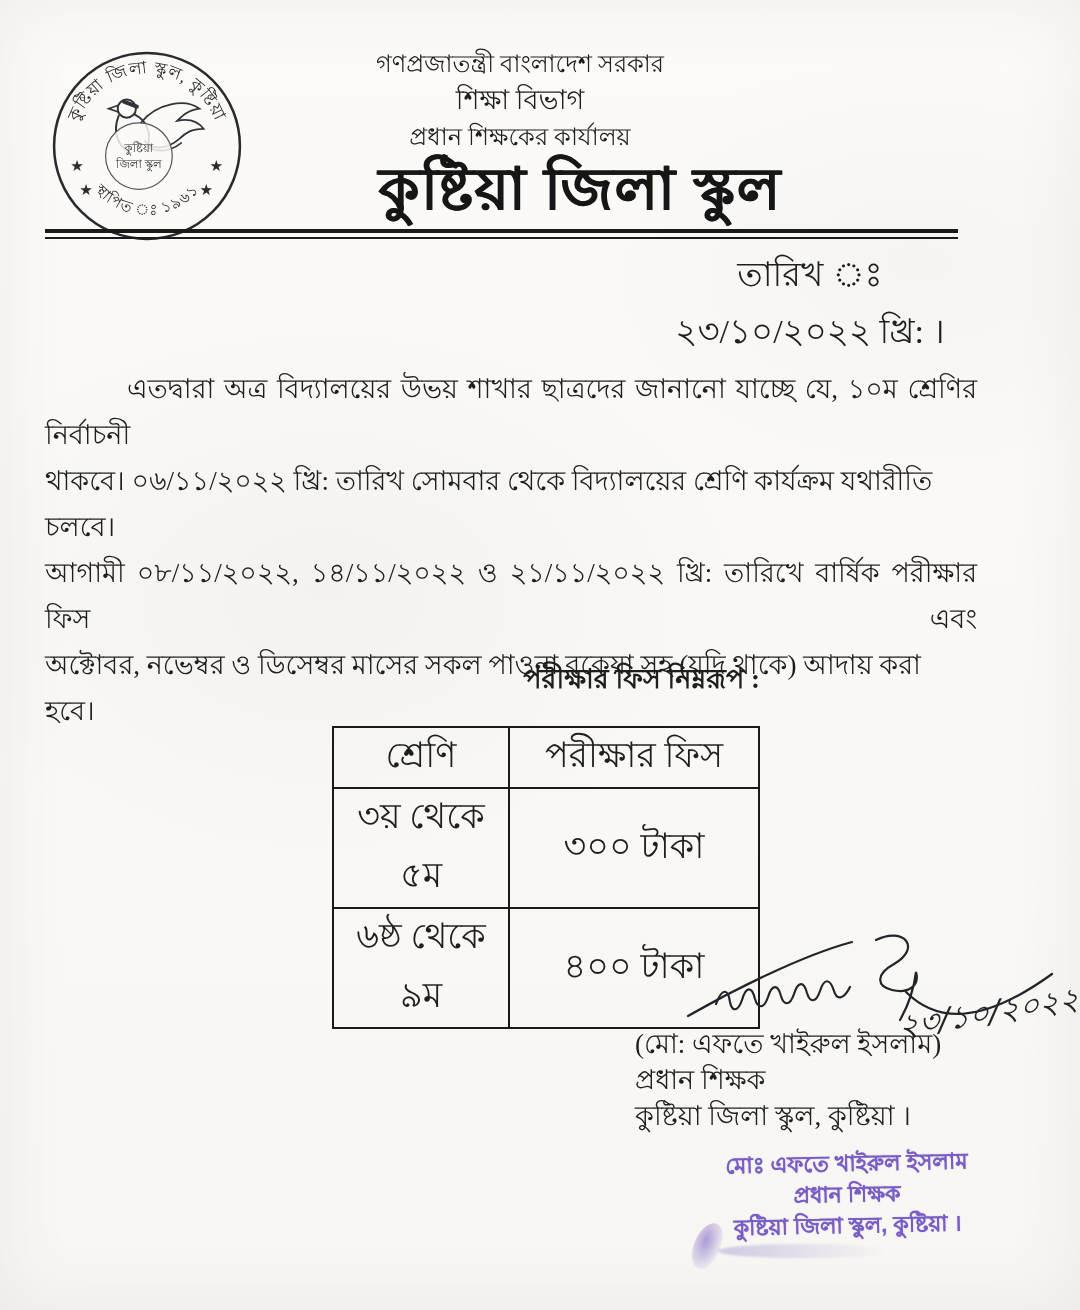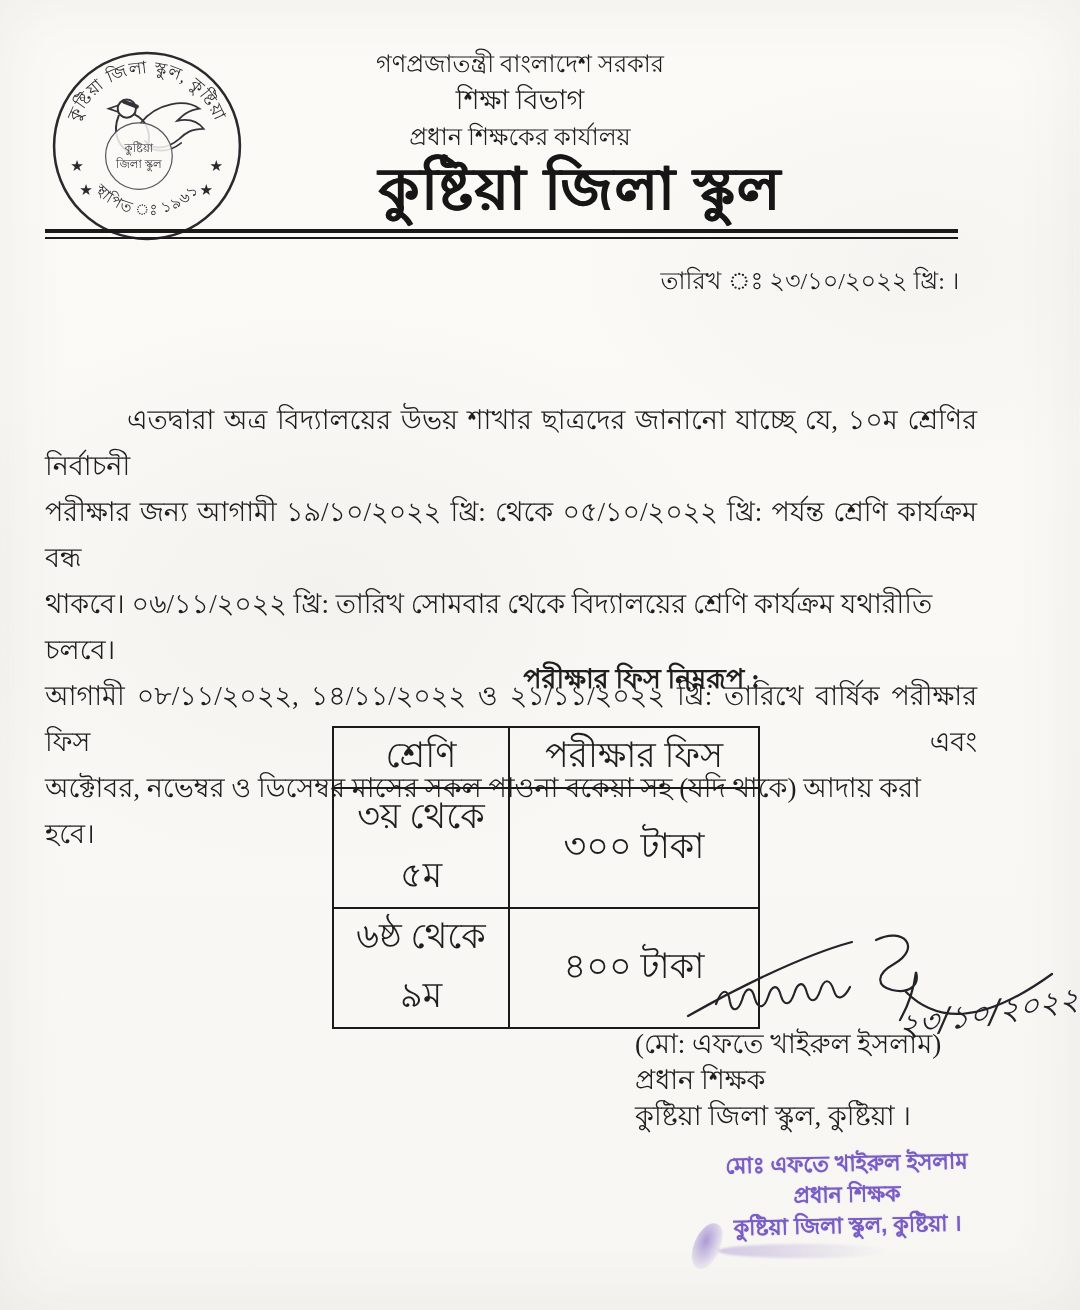--- a/index.html
+++ b/index.html
@@ -26,29 +26,29 @@
     letter-spacing:2px;color:#161616;
     text-shadow:1px 0 0 #161616;
     line-height:1.1;
   }
   .rule{
     position:absolute;left:45px;top:229px;width:913px;height:4px;
     border-top:4px solid #1a1a1a;border-bottom:2px solid #1a1a1a;
   }
   .date-line{
     position:absolute;left:640px;top:248px;width:340px;
-    font-size:24px;text-align:center;margin-top:14px;
+    font-size:34px;text-align:center;
   }
   .body-text{
     position:absolute;left:45px;top:366px;width:932px;
     font-size:27px;line-height:46px;
   }
   .body-line{width:100%;}
   .body-line.j{text-align:justify;text-align-last:justify;}
-  .body-line.indent{text-indent:82px;margin-top:31px;}
+  .body-line.indent{text-indent:82px;}
   .fees-head{
     position:absolute;left:332px;top:658px;width:428px;
     font-size:27px;font-weight:600;text-align:right;
   }
   table.fees{
     position:absolute;left:332px;top:726px;
     border-collapse:collapse;
     font-size:35px;
   }
   table.fees td,table.fees th{
@@ -137,21 +137,20 @@
     <div class="hdr-l2">শিক্ষা বিভাগ</div>
     <div class="hdr-l3">প্রধান শিক্ষকের কার্যালয়</div>
   </div>
   <div class="school-title">কুষ্টিয়া জিলা স্কুল</div>
   <div class="rule"></div>
 
   <div class="date-line">তারিখ ঃ ২৩/১০/২০২২ খ্রি: ।</div>
 
   <div class="body-text">
     <div class="body-line j indent">এতদ্বারা অত্র বিদ্যালয়ের উভয় শাখার ছাত্রদের জানানো যাচ্ছে যে, ১০ম শ্রেণির নির্বাচনী</div>
-    <div class="body-line j">পরীক্ষার জন্য আগামী ১৯/১০/২০২২ খ্রি: থেকে  ০৫/১০/২০২২ খ্রি: পর্যন্ত শ্রেণি কার্যক্রম বন্ধ</div>
     <div class="body-line">থাকবে। ০৬/১১/২০২২ খ্রি: তারিখ সোমবার থেকে বিদ্যালয়ের শ্রেণি কার্যক্রম যথারীতি চলবে।</div>
     <div class="body-line j">আগামী ০৮/১১/২০২২,  ১৪/১১/২০২২ ও ২১/১১/২০২২ খ্রি: তারিখে বার্ষিক পরীক্ষার ফিস এবং</div>
     <div class="body-line">অক্টোবর, নভেম্বর ও ডিসেম্বর মাসের সকল পাওনা বকেয়া সহ (যদি থাকে) আদায় করা হবে।</div>
   </div>
 
   <div class="fees-head">পরীক্ষার ফিস নিম্নরূপ :</div>
   <table class="fees">
     <tbody>
         <tr>
       <th class="col-class">শ্রেণি</th>

